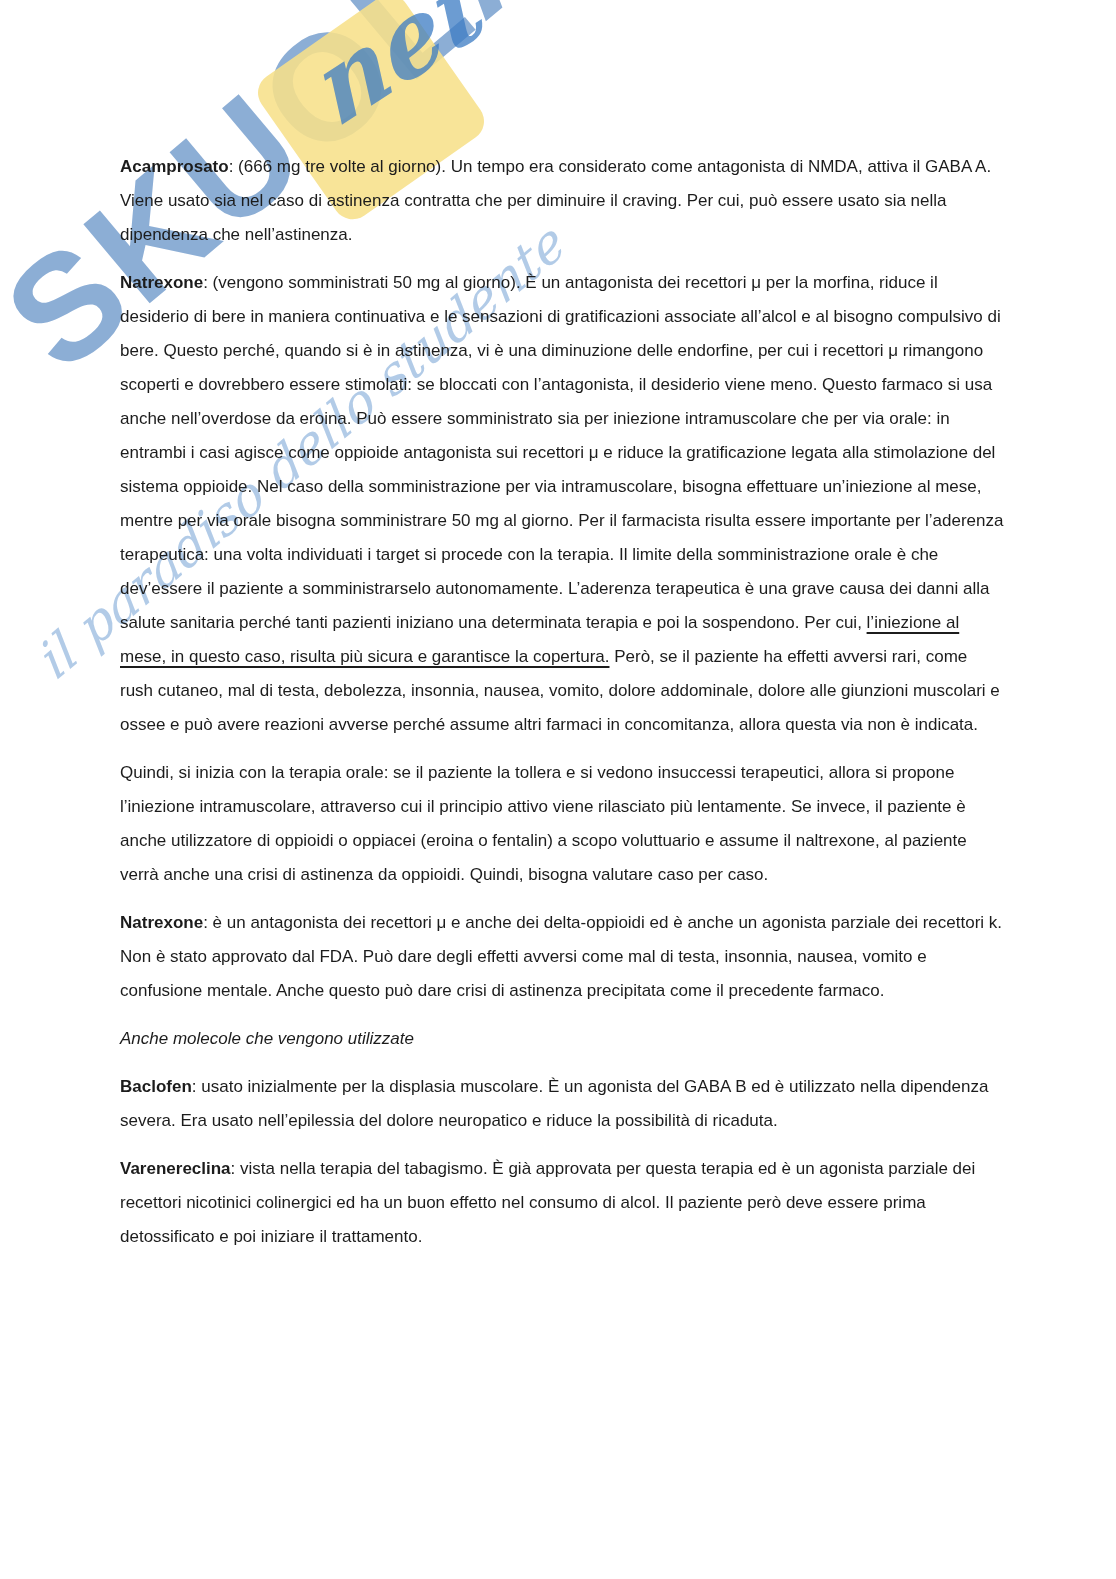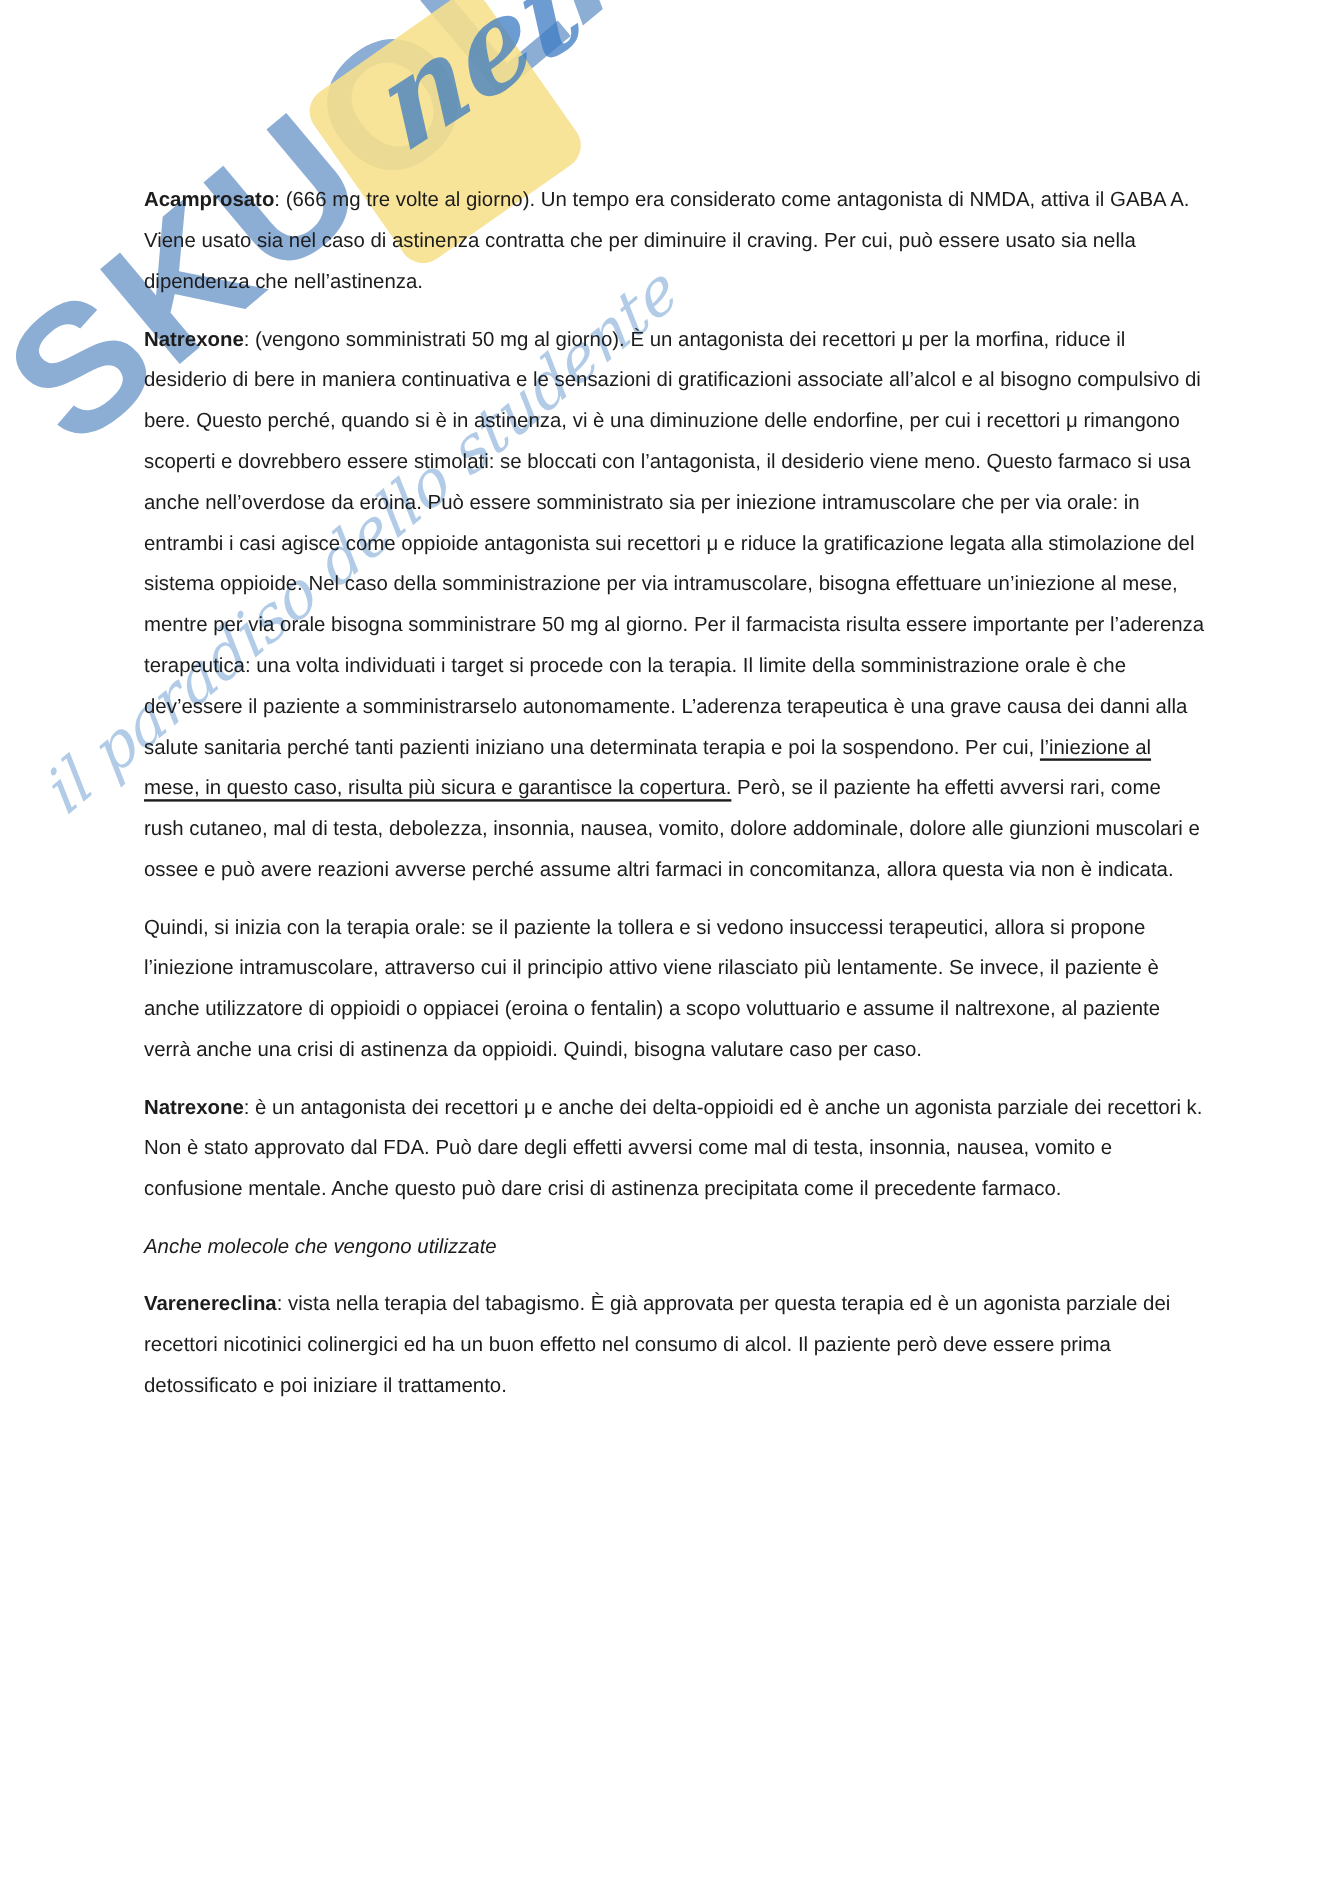--- a/index.html
+++ b/index.html
@@ -89,16 +89,17 @@
     <div class="wm-net">net</div>
     <div class="wm-tagline">il paradiso dello studente</div>
   </div>
 
   <div class="doc-body" id="doc-body">
       <p class="para"><span class="b">Acamprosato</span><span>: (666 mg tre volte al giorno). Un tempo era considerato come antagonista di NMDA, attiva il GABA A. Viene usato sia nel caso di astinenza contratta che per diminuire il craving. Per cui, può essere usato sia nella dipendenza che nell’astinenza.</span></p>
       <p class="para"><span class="b">Natrexone</span><span>: (vengono somministrati 50 mg al giorno). È un antagonista dei recettori μ per la morfina, riduce il desiderio di bere in maniera continuativa e le sensazioni di gratificazioni associate all’alcol e al bisogno compulsivo di bere. Questo perché, quando si è in astinenza, vi è una diminuzione delle endorfine, per cui i recettori μ rimangono scoperti e dovrebbero essere stimolati: se bloccati con l’antagonista, il desiderio viene meno. Questo farmaco si usa anche nell’overdose da eroina. Può essere somministrato sia per iniezione intramuscolare che per via orale: in entrambi i casi agisce come oppioide antagonista sui recettori μ e riduce la gratificazione legata alla stimolazione del sistema oppioide. Nel caso della somministrazione per via intramuscolare, bisogna effettuare un’iniezione al mese, mentre per via orale bisogna somministrare 50 mg al giorno. Per il farmacista risulta essere importante per l’aderenza terapeutica: una volta individuati i target si procede con la terapia. Il limite della somministrazione orale è che dev’essere il paziente a somministrarselo autonomamente. L’aderenza terapeutica è una grave causa dei danni alla salute sanitaria perché tanti pazienti iniziano una determinata terapia e poi la sospendono. Per cui, </span><span class="u">l’iniezione al mese, in questo caso, risulta più sicura e garantisce la copertura.</span><span> Però, se il paziente ha effetti avversi rari, come rush cutaneo, mal di testa, debolezza, insonnia, nausea, vomito, dolore addominale, dolore alle giunzioni muscolari e ossee e può avere reazioni avverse perché assume altri farmaci in concomitanza, allora questa via non è indicata.</span></p>
       <p class="para"><span>Quindi, si inizia con la terapia orale: se il paziente la tollera e si vedono insuccessi terapeutici, allora si propone l’iniezione intramuscolare, attraverso cui il principio attivo viene rilasciato più lentamente. Se invece, il paziente è anche utilizzatore di oppioidi o oppiacei (eroina o fentalin) a scopo voluttuario e assume il naltrexone, al paziente verrà anche una crisi di astinenza da oppioidi. Quindi, bisogna valutare caso per caso.</span></p>
       <p class="para"><span class="b">Natrexone</span><span>: è un antagonista dei recettori μ e anche dei delta-oppioidi ed è anche un agonista parziale dei recettori k. Non è stato approvato dal FDA. Può dare degli effetti avversi come mal di testa, insonnia, nausea, vomito e confusione mentale. Anche questo può dare crisi di astinenza precipitata come il precedente farmaco.</span></p>
       <p class="para"><span class="i">Anche molecole che vengono utilizzate</span></p>
+      <p class="para"><span class="b">Baclofen</span><span>: usato inizialmente per la displasia muscolare. È un agonista del GABA B ed è utilizzato nella dipendenza severa. Era usato nell’epilessia del dolore neuropatico e riduce la possibilità di ricaduta.</span></p>
       <p class="para"><span class="b">Varenereclina</span><span>: vista nella terapia del tabagismo. È già approvata per questa terapia ed è un agonista parziale dei recettori nicotinici colinergici ed ha un buon effetto nel consumo di alcol. Il paziente però deve essere prima detossificato e poi iniziare il trattamento.</span></p>
     </div>
 
 </div>
 
 </body></html>

